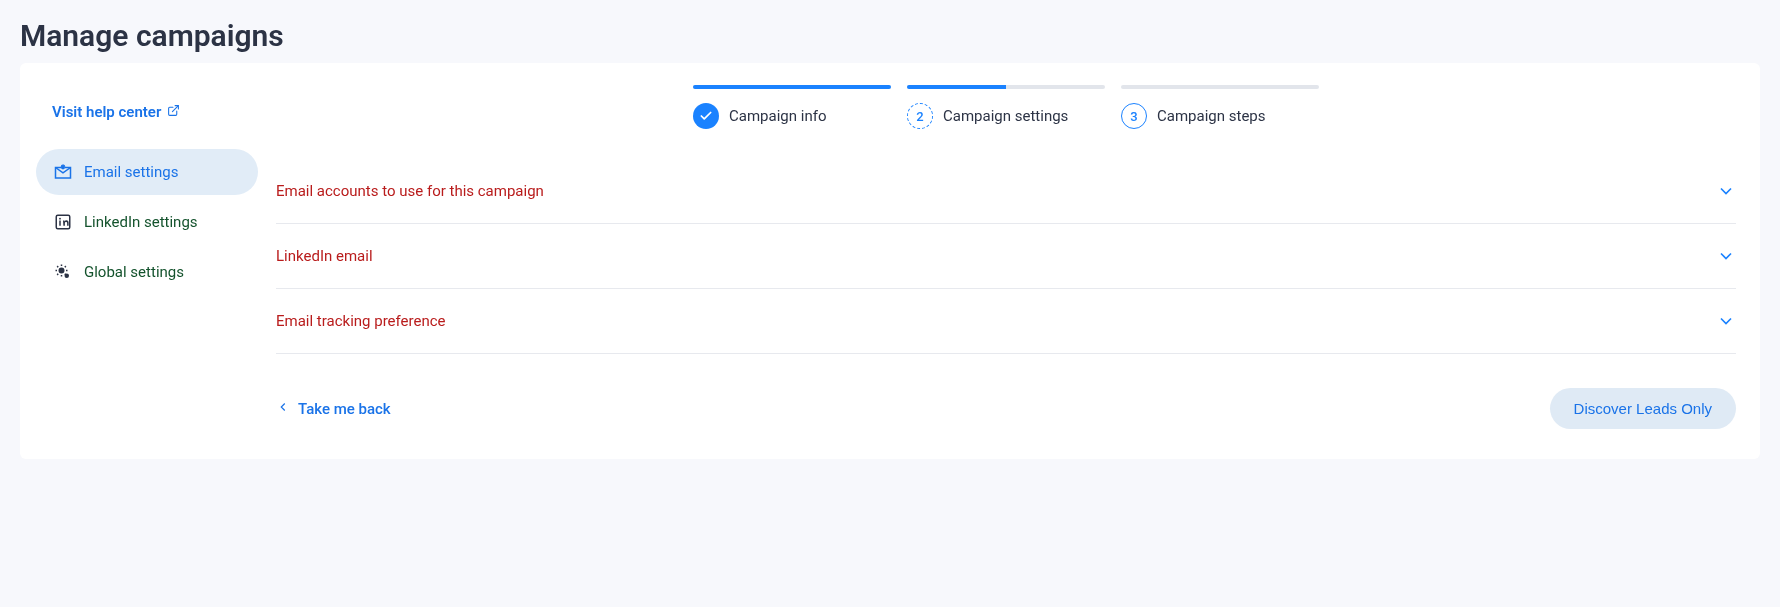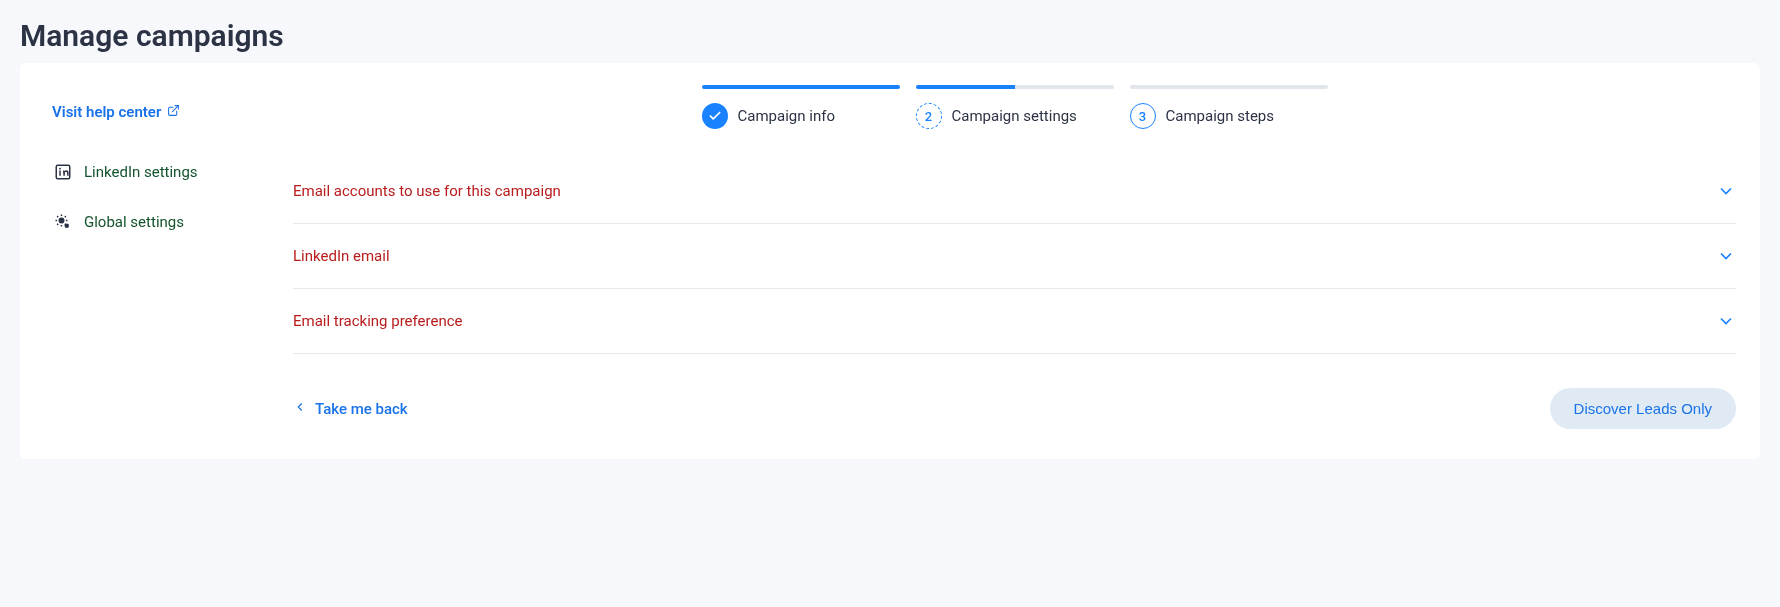--- a/index.html
+++ b/index.html
@@ -23,21 +23,20 @@
   .page-subtitle {
     font-size: 15px;
     color: #4a5160;
     margin-bottom: 28px;
   }
   .card {
     background: #ffffff;
     border-radius: 6px;
     padding: 22px 0 30px 0;
     display: flex;
-    gap: 17px;
   }
   .sidebar {
     width: 238px;
     flex: 0 0 238px;
     padding-left: 16px;
     padding-right: 0;
   }
   .help-link {
     display: inline-flex;
     align-items: center;
@@ -169,20 +168,31 @@
         <span>Visit help center</span>
         <span class="icon-box">
           <svg viewBox="0 0 24 24" fill="none" stroke="#1a73e8" stroke-width="2" stroke-linecap="round" stroke-linejoin="round">
               <path d="M18 13v6a2 2 0 0 1-2 2H5a2 2 0 0 1-2-2V8a2 2 0 0 1 2-2h6"></path>
               <polyline points="15 3 21 3 21 9"></polyline>
               <line x1="10" y1="14" x2="21" y2="3"></line>
             </svg>
         </span>
       </div>
 
+      <div class="side-item active">
+        <span class="icon-box">
+          <svg viewBox="0 0 24 24">
+              <path d="M2 6h20v14H2z" fill="none" stroke-width="2"></path>
+              <path d="M2 6l10 7L22 6" fill="none" stroke-width="2"></path>
+              <circle cx="12" cy="5" r="3" fill="#1a73e8" stroke="none"></circle>
+              <text x="12" y="7" font-size="4" text-anchor="middle" fill="#fff">@</text>
+            </svg>
+        </span>
+        <span>Email settings</span>
+      </div>
 
       <div class="side-item">
         <span class="icon-box">
           <svg viewBox="0 0 24 24">
               <rect x="3" y="3" width="18" height="18" rx="2" fill="none" stroke-width="2"></rect>
               <rect x="7" y="10" width="2" height="7" stroke="none"></rect>
               <circle cx="8" cy="7.5" r="1.2" stroke="none"></circle>
               <path d="M12 10h2v1.2c.5-.9 1.5-1.4 2.5-1.4 2 0 3 1.3 3 3.5V17h-2v-3.3c0-1-.4-1.7-1.4-1.7-.9 0-1.6.7-1.6 1.8V17h-2z" stroke="none"></path>
             </svg>
         </span>

